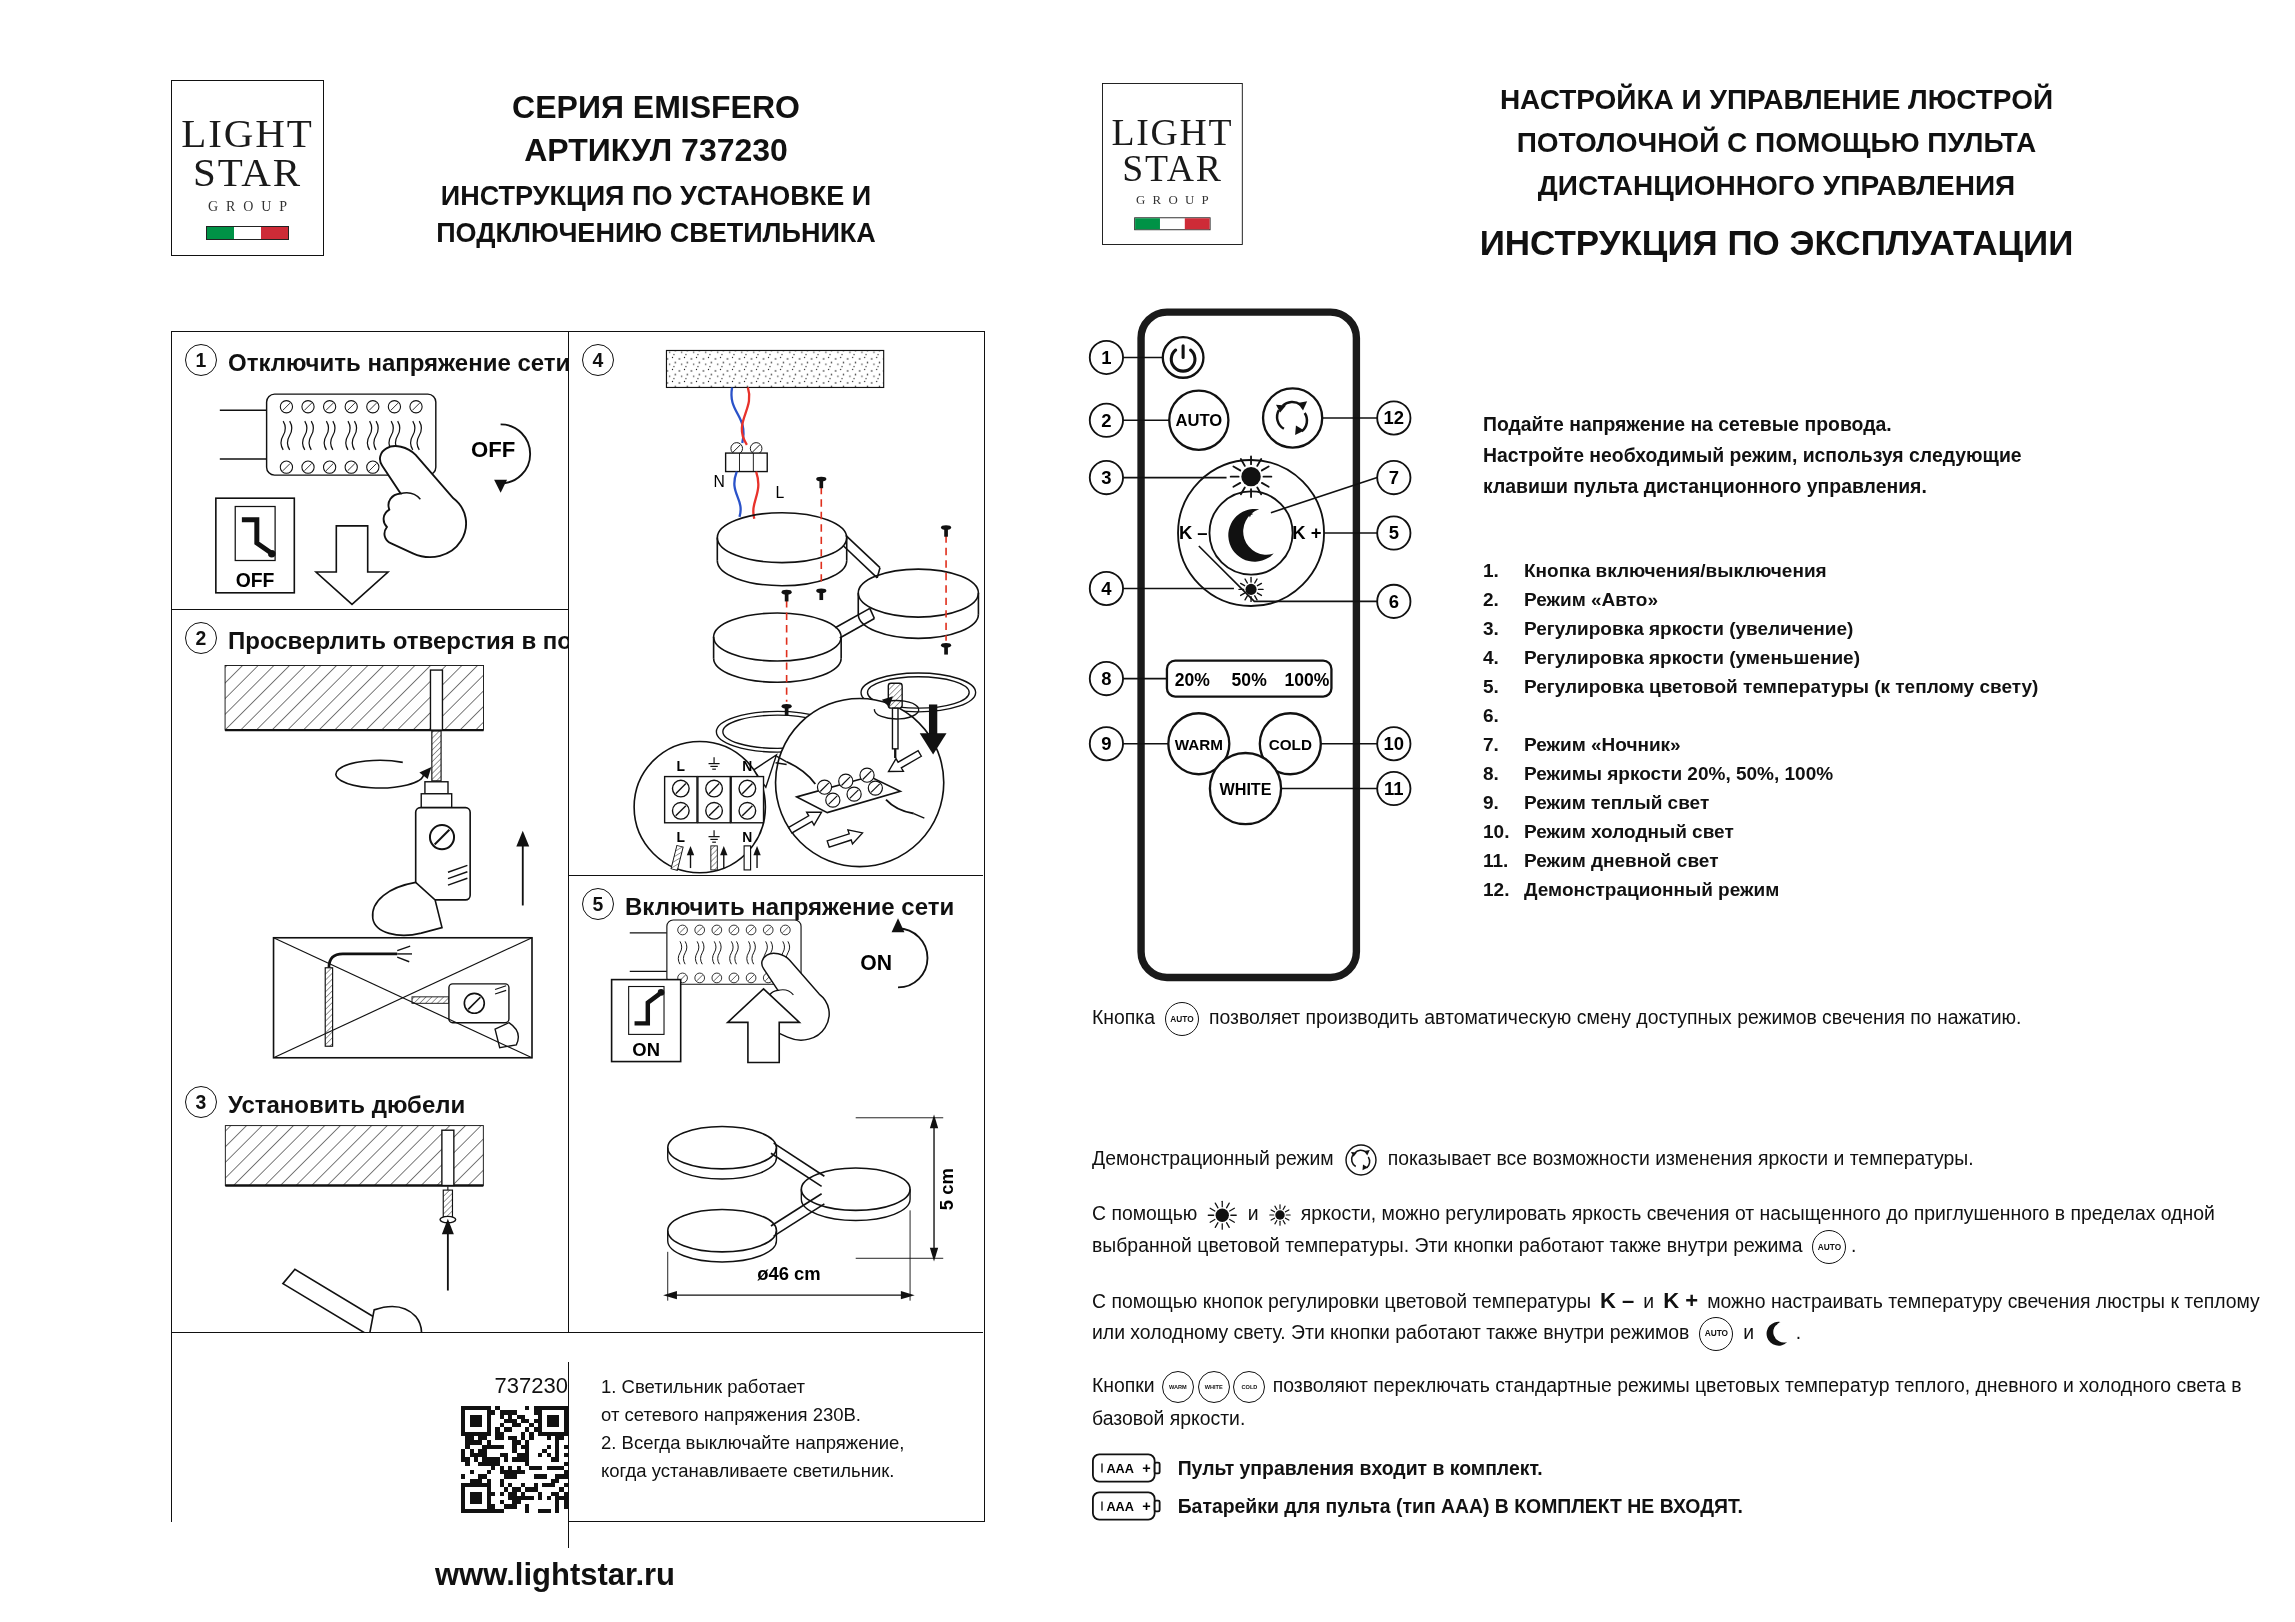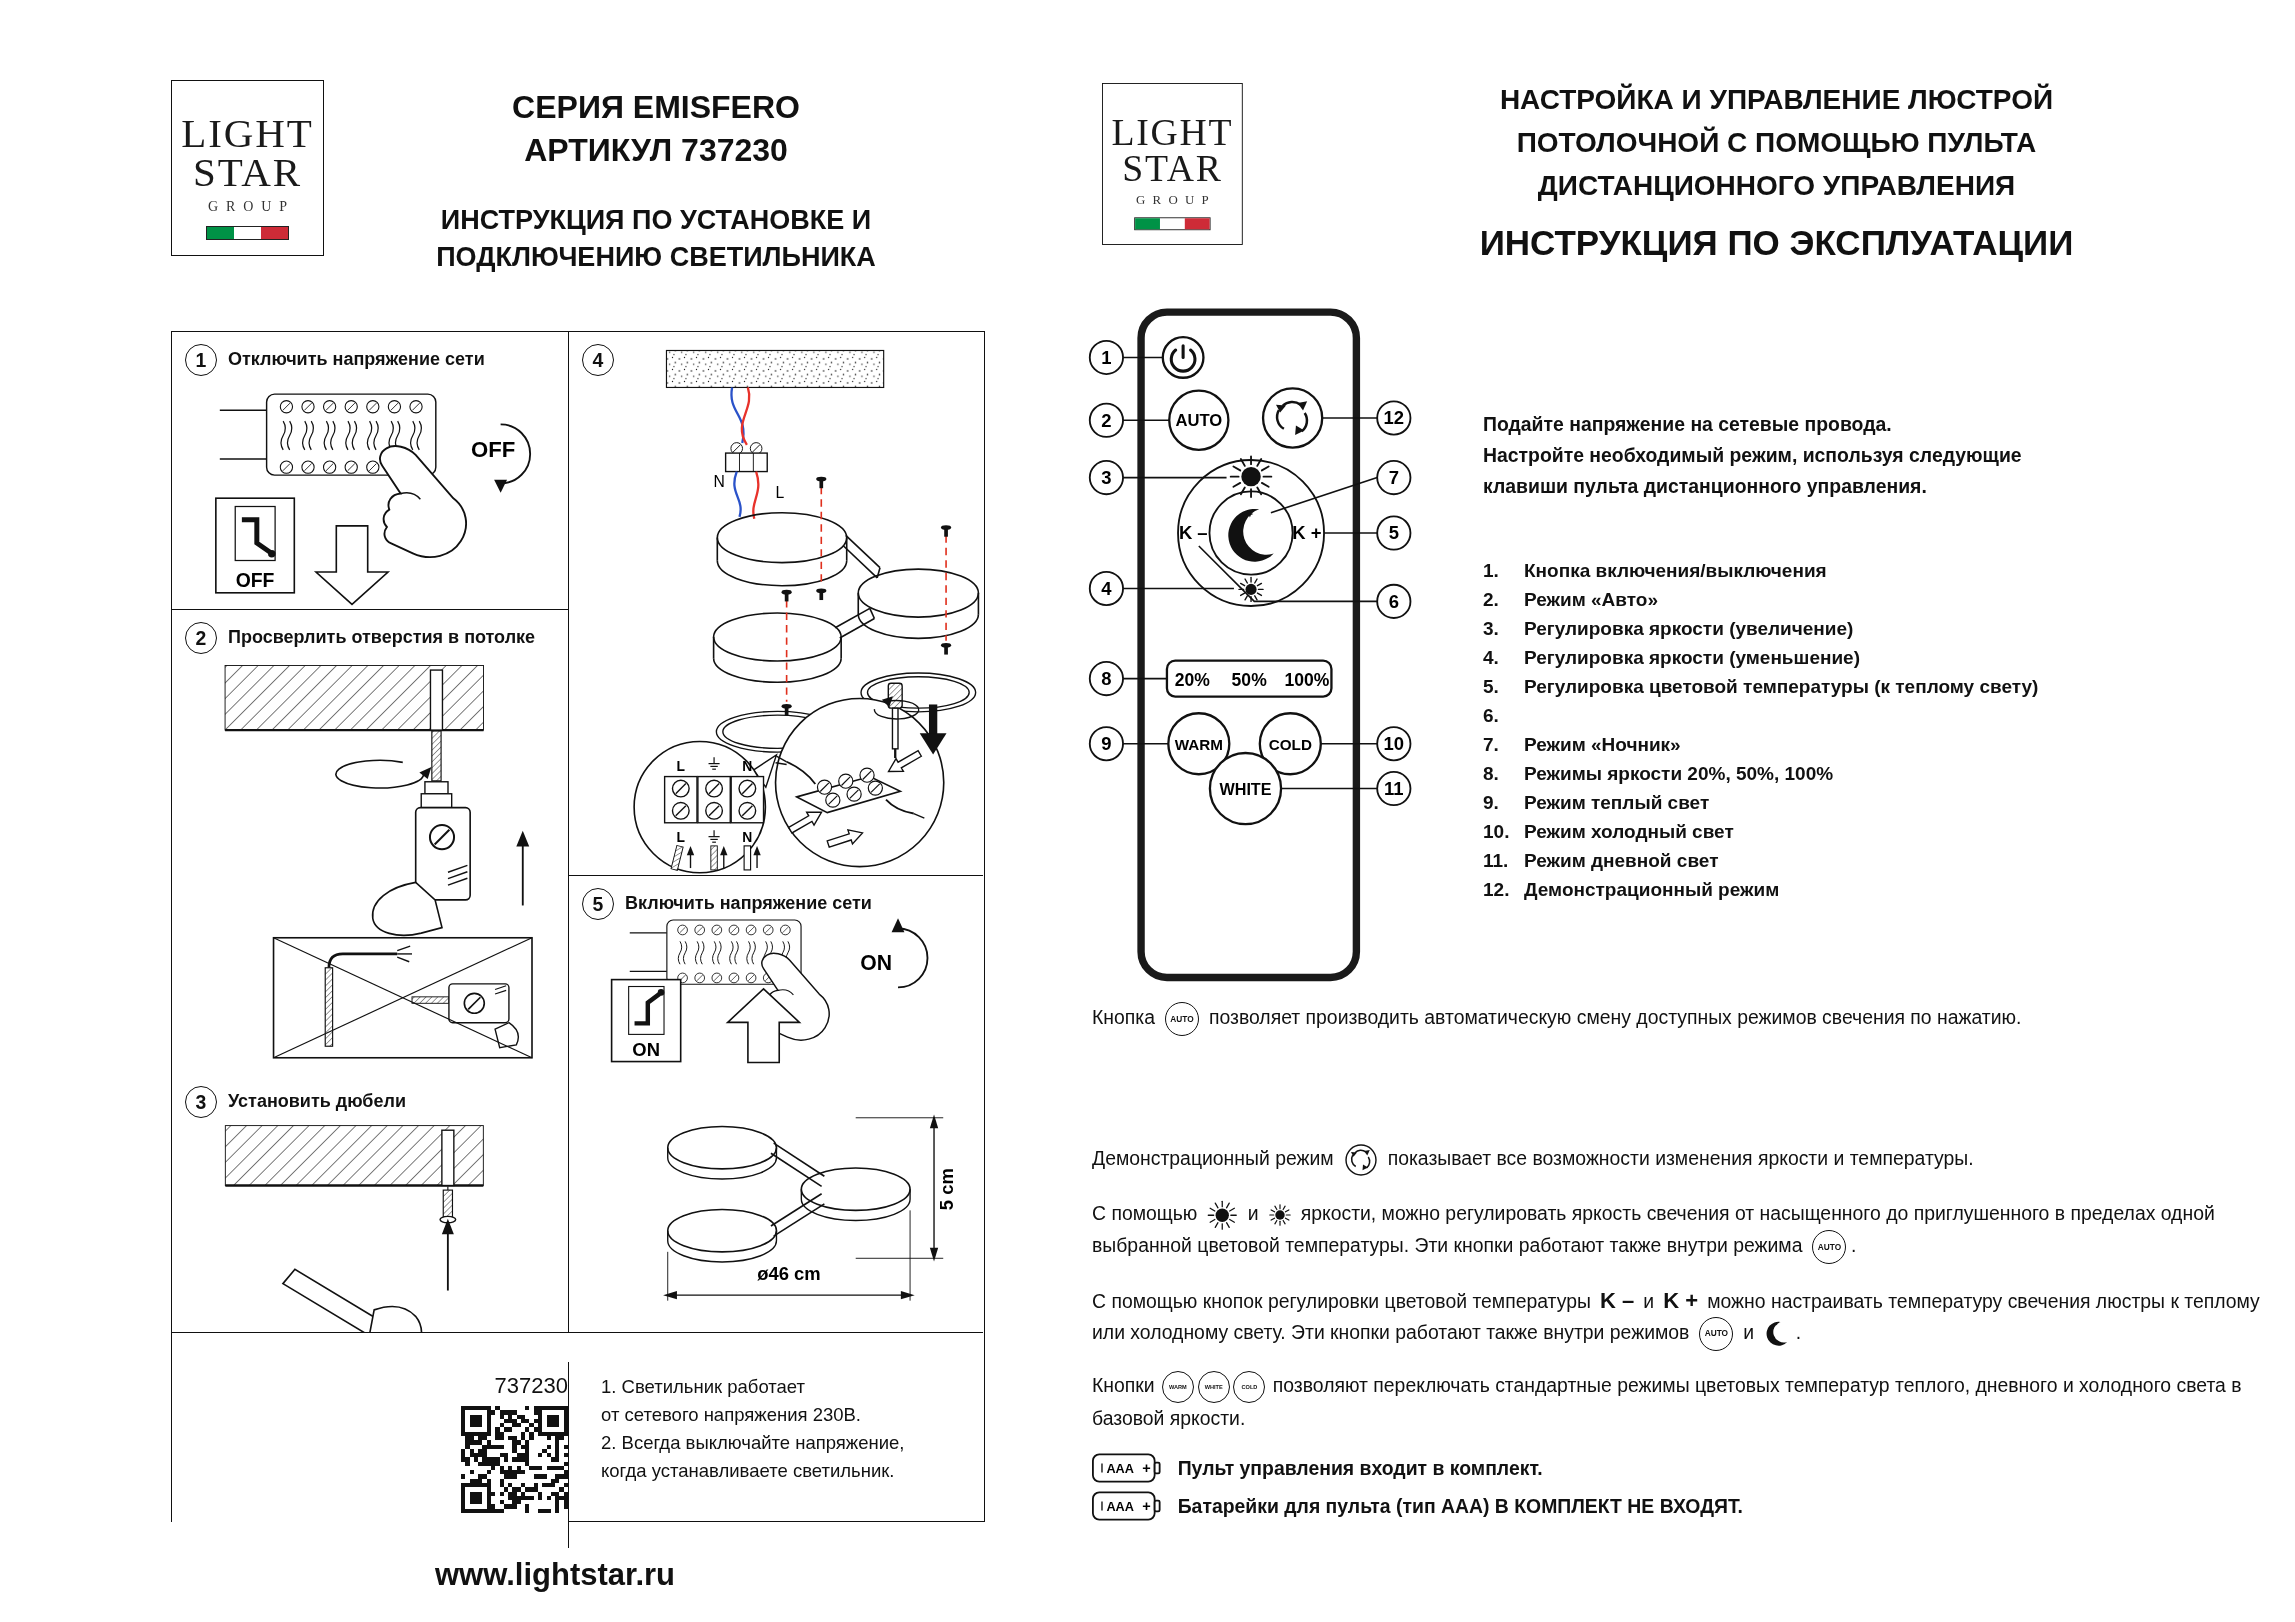--- a/index.html
+++ b/index.html
@@ -12,34 +12,34 @@
   .logo-right{left:1102px;top:83px;width:153px;height:176px;padding-top:33px;transform:scale(0.92);transform-origin:top left;}
   .logo-word{font-family:"Liberation Serif",serif;font-size:41px;line-height:39px;letter-spacing:1.9px;color:#1a1a1a;}
   .logo-group{font-family:"Liberation Serif",serif;font-size:14px;letter-spacing:7.9px;margin-top:7.4px;color:#333;text-indent:7.9px;}
   .logo-flag{width:83px;height:14px;margin:10.2px auto 0;display:flex;border:0.9px solid #222;box-sizing:border-box;}
   .logo-flag span{flex:1;}
   .flag-g{background:#009246;}
   .flag-r{background:#ce2b37;}
   
   .ltitle{left:332px;top:86px;width:648px;text-align:center;font-weight:700;}
   .ltitle .t1{font-size:32px;line-height:43px;}
-  .ltitle .t2{font-size:27px;line-height:37px;margin-top:30px;}
+  .ltitle .t2{font-size:27px;line-height:37px;margin-top:6px;}
   .rtitle{left:1402px;top:78px;width:749px;text-align:center;font-weight:700;}
   .rtitle .t1{font-size:28px;line-height:43px;}
   .rtitle .t2{font-size:35px;margin-top:15.7px;}
   
   .tbl{left:171px;top:331px;width:814px;height:1191px;border:1.9px solid #111;box-sizing:border-box;background:#fff;}
   .cell{position:absolute;box-sizing:border-box;background:#fff;}
   .br{border-right:1.9px solid #111;}
   .bb{border-bottom:1.9px solid #111;}
   .fill{position:absolute;left:0;top:0;width:100%;height:100%;}
   .stephead{position:absolute;left:0;top:0;width:100%;height:56px;}
   .stepnum{position:absolute;left:13px;top:12px;width:30px;height:30px;border:1.9px solid #111;border-radius:50%;
            display:flex;align-items:center;justify-content:center;font-size:19.4px;font-weight:700;background:#fff;}
-  .steplabel{position:absolute;left:56px;top:16.7px;font-size:18px;font-weight:700;white-space:nowrap;}
+  .steplabel{position:absolute;left:56px;top:16.7px;font-size:24px;font-weight:700;white-space:nowrap;}
   .codecell{text-align:right;margin-top:28px;}
   .codenum{margin-top:11px;font-size:22px;}
   .notes{padding:39px 0 6px 32px;font-size:18.5px;line-height:28px;}
   .website{left:231px;top:1557px;width:648px;text-align:center;font-size:31px;font-weight:700;}
   
   .intro{left:1483px;top:409px;width:740px;font-size:19.4px;font-weight:700;line-height:31px;}
   .list{left:1483px;top:556px;width:763px;font-size:19px;font-weight:700;line-height:29px;}
   .li{display:flex;}
   .li .n{width:41px;flex:none;}
   .paras{left:1092px;top:0;width:1198px;height:1623px;}

